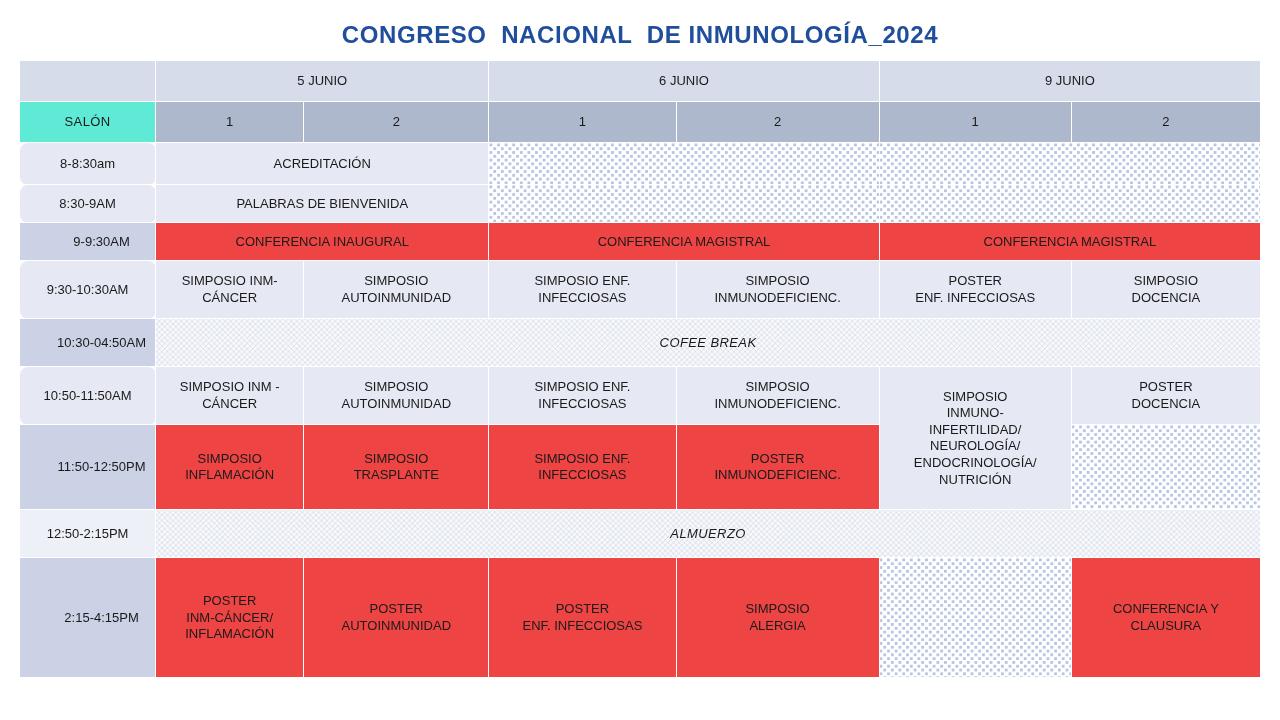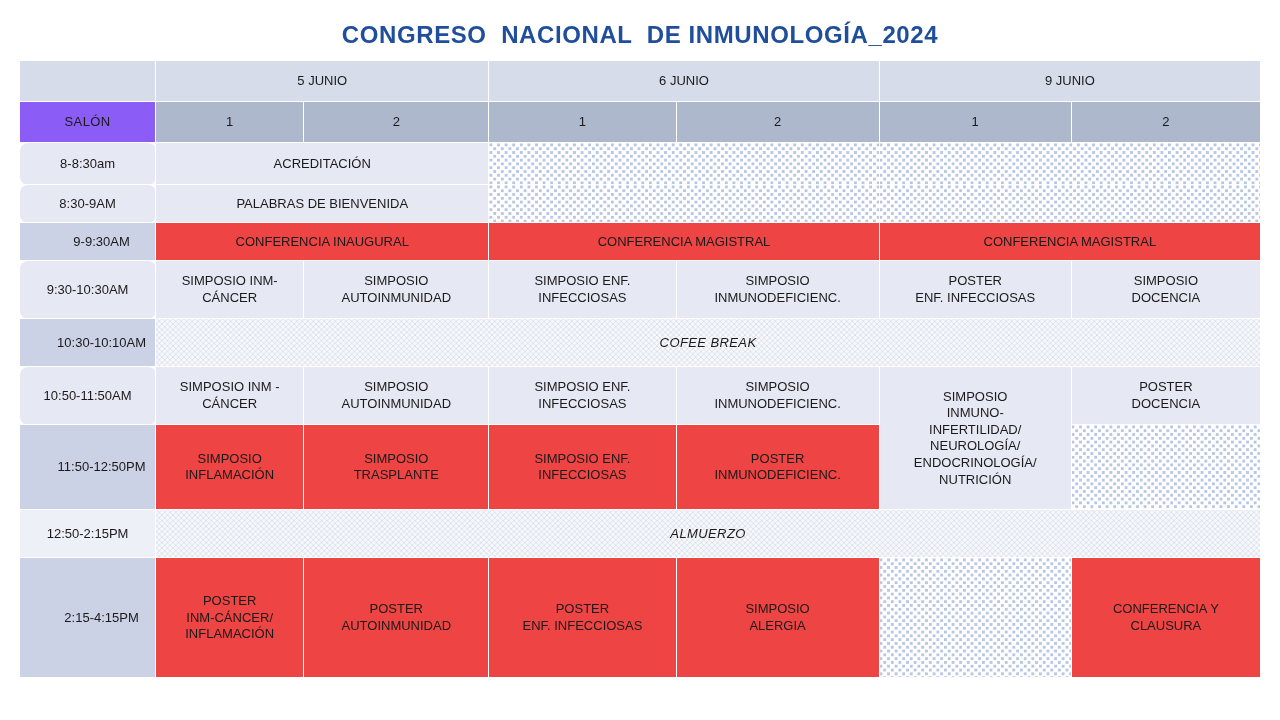--- a/index.html
+++ b/index.html
@@ -73,21 +73,21 @@
     height: 40px;
   }
   .hdr-room {
     background: #aeb8cc;
     font-weight: bold;
     font-size: 17px;
     height: 40px;
     color: #000000;
   }
   .hdr-salon {
-    background: #8b5cf6;
+    background: #5eead4;
     font-weight: bold;
     font-size: 12.5px;
     height: 40px;
     color: #000000;
     letter-spacing: 0.4px;
   }
 
   
   .t-light   { background: #e6e9f3; }
   .t-mid     { background: #ef4444; }
@@ -197,21 +197,21 @@
 INFECCIOSAS</td>
         <td class="t-light" style="white-space: pre-line;">SIMPOSIO
 INMUNODEFICIENC.</td>
         <td class="t-light" style="white-space: pre-line;">POSTER
 ENF. INFECCIOSAS</td>
         <td class="t-light" style="white-space: pre-line;">SIMPOSIO
 DOCENCIA</td>
       </tr>
 
       <tr style="height:48px">
-        <td class="timecell mid">10:30-10:10AM</td>
+        <td class="timecell mid">10:30-04:50AM</td>
         <td class="hatch-faint break-label" colspan="6">COFEE BREAK</td>
       </tr>
 
       <tr style="height:58px">
         <td class="timecell light">10:50-11:50AM</td>
         <td class="t-light" style="white-space: pre-line;">SIMPOSIO INM -
 CÁNCER</td>
         <td class="t-light" style="white-space: pre-line;">SIMPOSIO
 AUTOINMUNIDAD</td>
         <td class="t-light" style="white-space: pre-line;">SIMPOSIO ENF.

